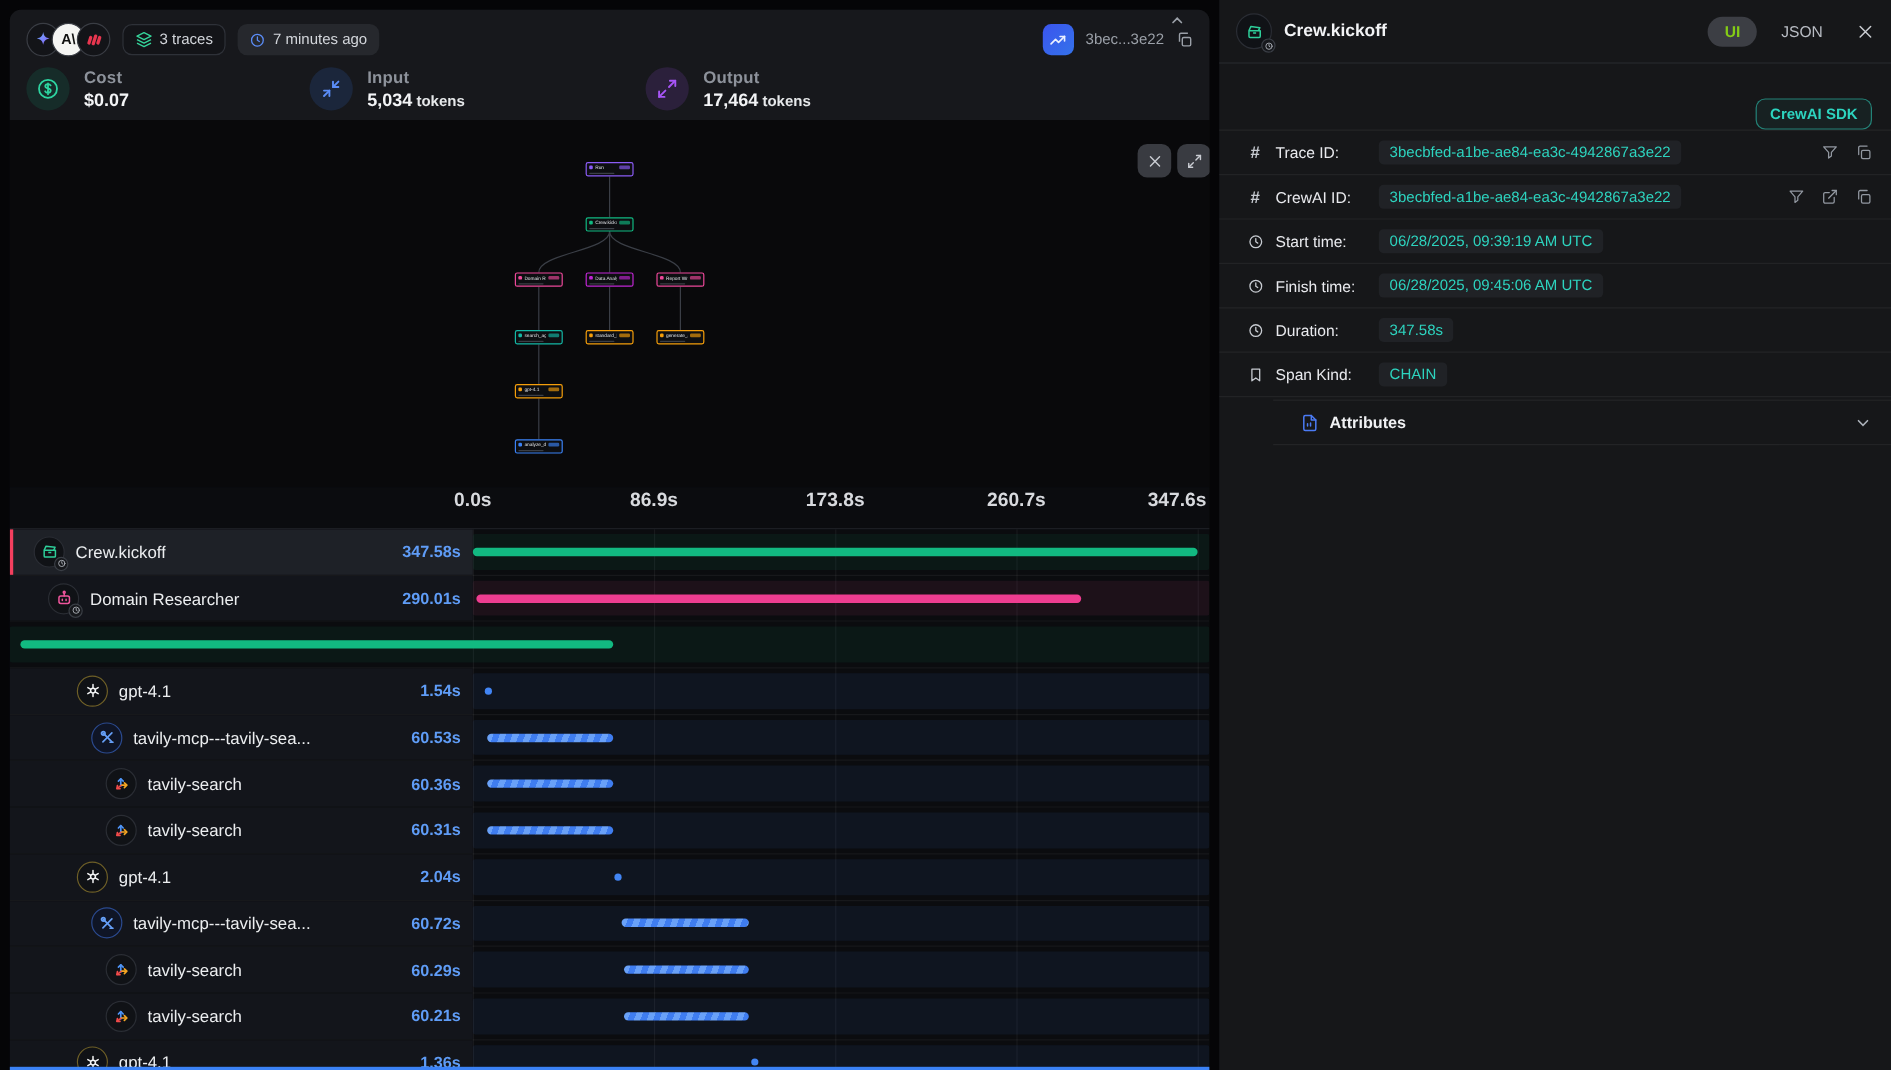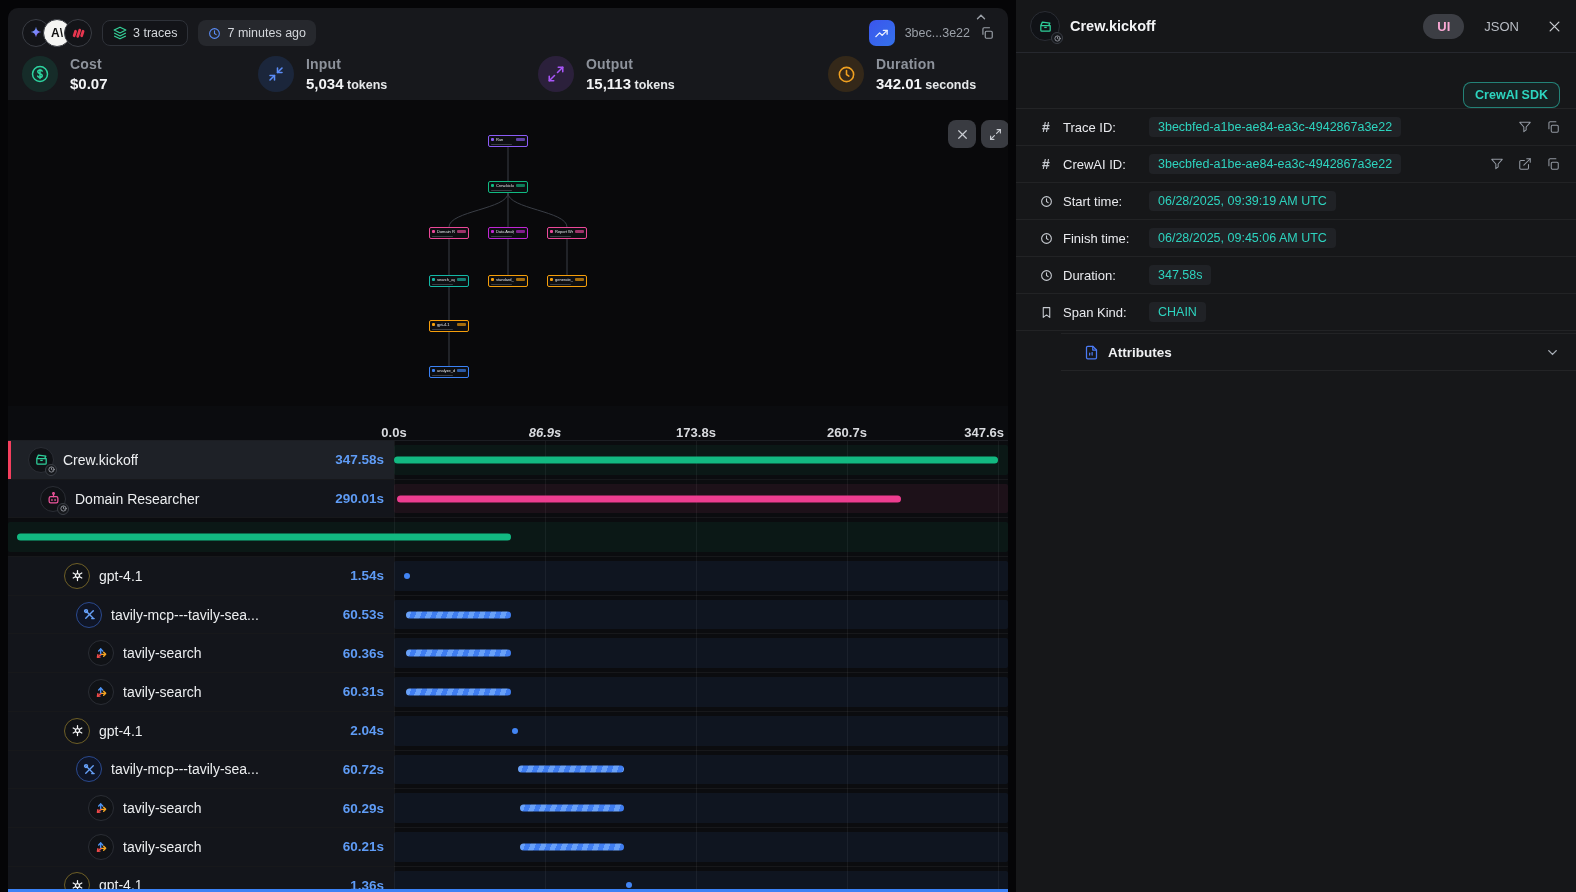--- a/index.html
+++ b/index.html
@@ -42,21 +42,21 @@
   .gnode { position:absolute; width:40px; height:12px; background:#0d0e11; border:1px solid; border-radius:2px; padding:1px 2px; overflow:hidden; }
   .gnode .g-top { display:flex; align-items:center; gap:2px; }
   .gdot { width:3px; height:3px; border-radius:1px; flex:none; }
   .glabel { font-size:4px; line-height:5px; color:#e3e6ea; white-space:nowrap; overflow:hidden; flex:1; }
   .gbadge { width:9px; height:3px; border-radius:1px; flex:none; opacity:.65; }
   .gsub { display:block; width:62%; height:1.5px; background:#3b3f46; margin-top:1.5px; border-radius:1px; }
   .graph-btn { position:absolute; width:28px; height:28px; border-radius:8px; background:#393b41; color:#c9ccd2; display:flex; align-items:center; justify-content:center; cursor:pointer; top:20px; }
 
   
   .axis { position:absolute; left:0; top:398px; width:1000px; height:34px; }
-  .axis .tick { position:absolute; top:19px; transform:translateX(-50%); font-size:13px; font-weight:bold; color:#d8dade; }
+  .axis .tick { position:absolute; top:3px; transform:translateX(-50%); font-size:16px; font-weight:bold; color:#d8dade; }
   .rows { position:absolute; left:0; top:432px; width:1000px; height:452px; overflow:hidden; border-top:1px solid #1c1e23; }
   .gridlines { position:absolute; inset:0; pointer-events:none; }
   .gridline { position:absolute; top:0; bottom:0; width:1px; background:rgba(255,255,255,.055); }
   .trow { position:relative; display:flex; height:38.7px; border-bottom:1px solid rgba(255,255,255,.05); cursor:pointer; }
   .t-name { position:relative; width:386px; flex:none; background:#13151b; display:flex; align-items:center; gap:9px; }
   .trow.selected .t-name { background:#1e2127; }
   .trow.selected::before { content:""; position:absolute; left:0; top:0; bottom:0; width:3px; background:#f43f5e; z-index:3; }
   .t-label { font-size:14px; color:#eceef0; white-space:nowrap; overflow:hidden; }
   .t-dur { position:absolute; right:10px; font-size:13.5px; font-weight:bold; color:#5f9cf6; }
   .t-chart { position:relative; flex:1; }
@@ -75,21 +75,21 @@
   .row-ic { position:relative; width:26px; height:26px; flex:none; border-radius:50%; background:#101216; border:1px solid #2a2d34; display:flex; align-items:center; justify-content:center; }
   .row-ic.ring-olive { border-color:#6e5f27; }
   .row-ic.ring-blue  { border-color:#2b4a8f; background:#0f1526; }
   .clock-badge { position:absolute; right:-4px; bottom:-4px; width:12px; height:12px; border-radius:50%; background:#16181c; border:1px solid #3a3e45; display:flex; align-items:center; justify-content:center; color:#aeb3ba; }
 
   
   .right-panel { position:absolute; left:1016px; top:0; width:560px; height:892px; background:#161719; }
   .rp-header { display:flex; align-items:center; height:53px; padding:0 14px; border-bottom:1px solid #26282e; }
   .rp-title { font-size:14.5px; font-weight:bold; color:#f2f3f5; margin-left:10px; flex:1; }
   .tab { font-size:13px; color:#b9bdc4; padding:5px 14px; border-radius:15px; cursor:pointer; }
-  .tab.active { background:#3c3e44; color:#f9a8d4; font-weight:bold; }
+  .tab.active { background:#3c3e44; color:#84cc16; font-weight:bold; }
   .rp-close { margin-left:14px; color:#c9ccd1; cursor:pointer; display:flex; }
   .sdk-row { display:flex; justify-content:flex-end; align-items:flex-end; height:55px; padding:0 16px; }
   .sdk-badge { font-size:12.5px; font-weight:bold; color:#2dd4bf; border:1px solid rgba(45,212,191,.55); background:rgba(45,212,191,.06); padding:5px 11px; border-radius:8px; cursor:pointer; }
   .fields { border-top:1px solid rgba(255,255,255,.06); }
   .field { display:flex; align-items:center; height:37px; padding:0 16px 0 22px; border-bottom:1px solid rgba(255,255,255,.055); }
   .f-icon { width:16px; color:#c7cbd1; display:flex; align-items:center; justify-content:center; font-size:14px; font-weight:bold; flex:none; }
   .f-label { width:86px; margin-left:9px; font-size:13px; color:#e9eaee; flex:none; }
   .f-value { font-size:12.5px; color:#2dd4bf; background:#202226; padding:3px 9px; border-radius:4px; white-space:nowrap; }
   .f-actions { margin-left:auto; display:flex; gap:14px; color:#9298a1; }
   .f-actions .icon-btn { color:#9298a1; }
@@ -195,33 +195,21 @@
             <div class="m-icon purple">
               <svg width="18" height="18" viewBox="0 0 24 24" fill="none" stroke="currentColor" stroke-linecap="round" stroke-linejoin="round" stroke-width="2.1">
                 <polyline points="15 3 21 3 21 9"></polyline>
                 <polyline points="9 21 3 21 3 15"></polyline>
                 <line x1="21" y1="3" x2="14" y2="10"></line>
                 <line x1="3" y1="21" x2="10" y2="14"></line>
               </svg>
             </div>
             <div class="m-text">
               <div class="m-label">Output</div>
-              <div class="m-value"><span>15,113</span><span class="m-unit"> tokens</span></div>
-            </div>
-          </div>
-          <div class="metric" style="left: 820px;">
-            <div class="m-icon orange">
-              <svg width="19" height="19" viewBox="0 0 24 24" fill="none" stroke="currentColor" stroke-linecap="round" stroke-linejoin="round" stroke-width="2">
-                <circle cx="12" cy="12" r="9"></circle>
-                <path d="M12 7v5l3 2"></path>
-              </svg>
-            </div>
-            <div class="m-text">
-              <div class="m-label">Duration</div>
-              <div class="m-value"><span>342.01</span><span class="m-unit"> seconds</span></div>
+              <div class="m-value"><span>17,464</span><span class="m-unit"> tokens</span></div>
             </div>
           </div>
         </div>
       <div class="metrics-chevron">
         <svg width="14" height="14" viewBox="0 0 24 24" fill="none" stroke="currentColor" stroke-width="2.4" stroke-linecap="round">
             <polyline points="6 15 12 9 18 15"></polyline>
           </svg>
       </div>
     </div>
 
@@ -329,21 +317,21 @@
             <polyline points="15 3 21 3 21 9"></polyline>
             <polyline points="9 21 3 21 3 15"></polyline>
             <line x1="21" y1="3" x2="14" y2="10"></line>
             <line x1="3" y1="21" x2="10" y2="14"></line>
           </svg>
       </div>
     </div>
 
     <div class="axis" id="axis">
         <span class="tick" style="left: 386px;">0.0s</span>
-        <span class="tick" style="left: 537px; font-style: italic;">86.9s</span>
+        <span class="tick" style="left: 537px;">86.9s</span>
         <span class="tick" style="left: 688px;">173.8s</span>
         <span class="tick" style="left: 839px;">260.7s</span>
         <span class="tick" style="left: 990px; transform: translateX(-85%);">347.6s</span>
       </div>
     <div class="rows" id="rows">
       <div class="gridlines" id="gridlines">
           <div class="gridline" style="left: 386px;"></div>
           <div class="gridline" style="left: 537px;"></div>
           <div class="gridline" style="left: 688px;"></div>
           <div class="gridline" style="left: 839px;"></div>

